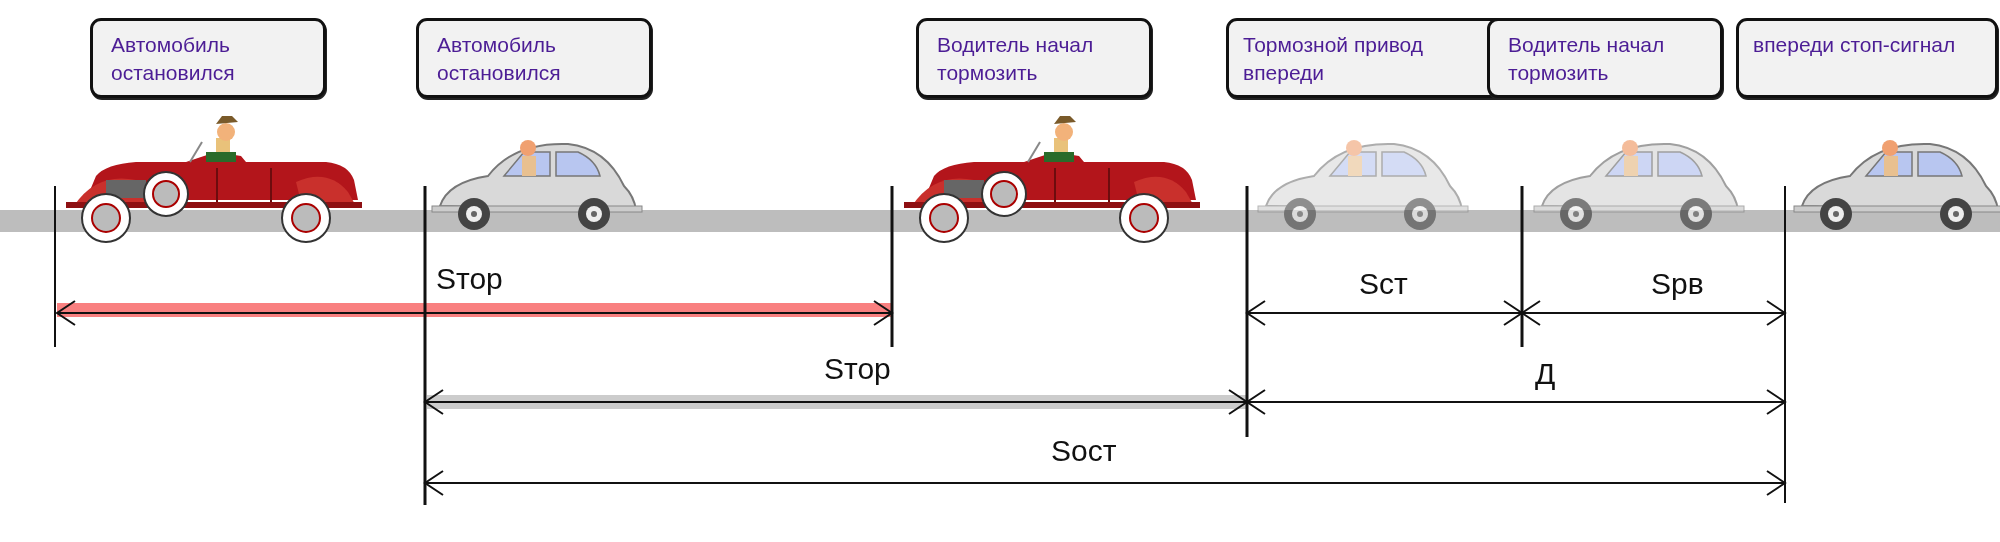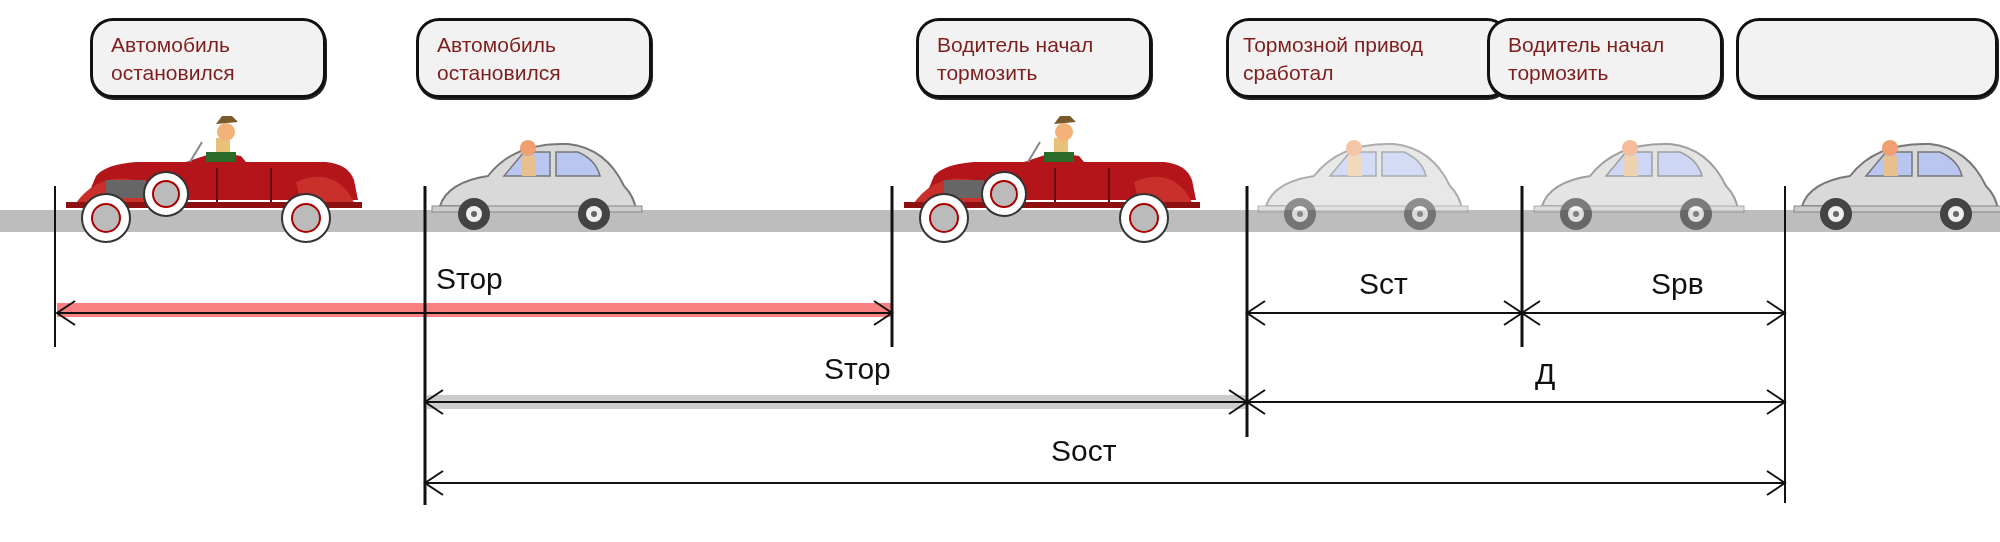--- a/index.html
+++ b/index.html
@@ -1,20 +1,20 @@
 <!DOCTYPE html>
 <html><head>
   <meta charset="utf-8">
   <style>
     html, body { margin: 0; padding: 0; background: #ffffff; }
     body { width: 2000px; height: 542px; position: relative; overflow: hidden;
            font-family: "Liberation Sans", sans-serif; }
     .callout { position: absolute; top: 18px; height: 80px; box-sizing: border-box;
-               border: 3px solid #111; border-radius: 23px; background: #f2f2f2;
-               padding: 10px 18px; font-size: 21px; line-height: 28px; color: #7f1d1d;
+               border: 3px solid #111; border-radius: 11px; background: #f2f2f2;
+               padding: 10px 18px; font-size: 21px; line-height: 28px; color: #4c1d95;
                box-shadow: 1px 2px 0 #222; }
     .callout span { display: block; white-space: nowrap; }
     #road { position: absolute; left: 0; top: 210px; width: 2000px; height: 22px; background: #bdbdbd; }
     svg#diagram { position: absolute; left: 0; top: 0; }
     .lbl { font-family: "Liberation Sans", sans-serif; font-size: 30px; fill: #111; }
   </style>
 </head>
 <body>
 
 <div id="road"></div>
@@ -26,27 +26,28 @@
 <div class="callout" style="left:416px;width:236px;">
   <span>Автомобиль</span>
   <span>остановился</span>
 </div>
 <div class="callout" style="left:916px;width:236px;">
   <span>Водитель начал</span>
   <span>тормозить</span>
 </div>
 <div class="callout" style="left:1226px;width:284px;padding-left:14px;">
   <span>Тормозной привод</span>
-  <span>сработал</span>
+  <span>впереди</span>
 </div>
 <div class="callout" style="left:1487px;width:236px;">
   <span>Водитель начал</span>
   <span>тормозить</span>
 </div>
 <div class="callout" style="left:1736px;width:262px;padding-left:14px;">
+  <span>впереди стоп-сигнал</span>
 </div>
 
 <svg id="diagram" width="2000" height="542" viewBox="0 0 2000 542">
   <defs>
 
     <g id="redcar">
       <path d="M20,72 L30,48 Q40,36 70,34 L120,34 L150,24 L175,28 L180,34 L260,34 Q282,36 288,52 L292,72 Z" fill="#b3151b"></path>
       <path d="M8,78 Q30,44 70,52 L120,78 Z" fill="#c9302c"></path>
       <path d="M230,54 Q262,40 282,64 L290,78 L236,78 Z" fill="#c9302c"></path>
       <rect x="40" y="52" width="40" height="18" fill="#666"></rect>

